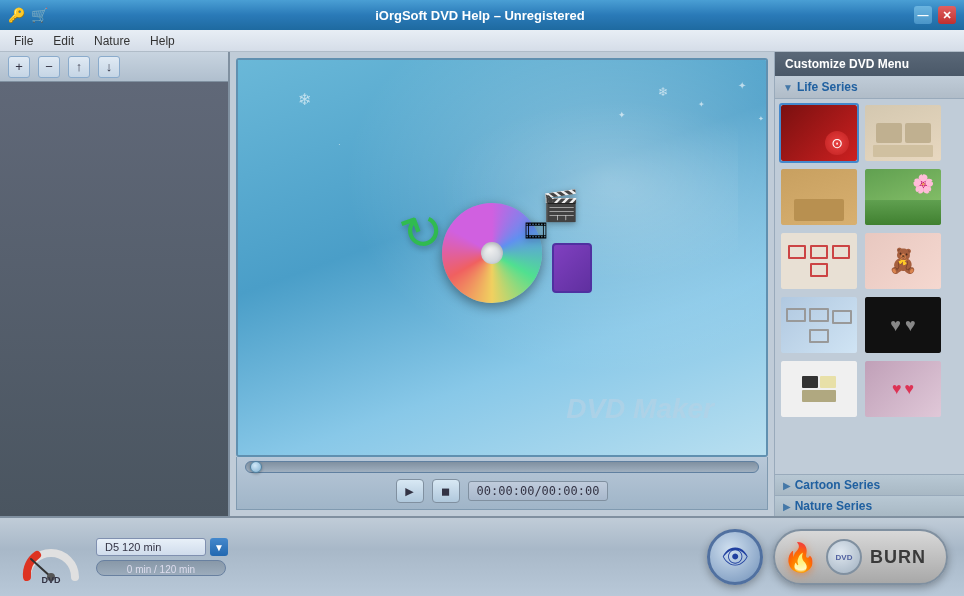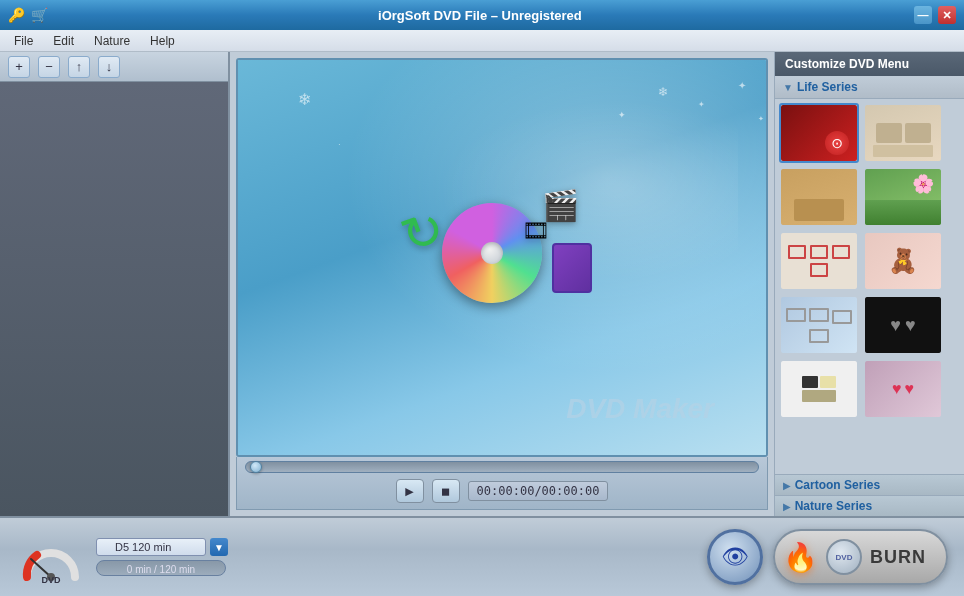--- a/index.html
+++ b/index.html
@@ -427,21 +427,21 @@
     .deco { position: absolute; color: rgba(255,255,255,0.6); font-size: 12px; }
   </style>
 </head>
 <body>
 
 <div id="title-bar">
   <div style="display:flex;gap:6px;align-items:center;">
     <span style="color:#ddeeff;font-size:14px;">🔑</span>
     <span style="color:#ddeeff;font-size:14px;">🛒</span>
   </div>
-  <span id="title-text">iOrgSoft DVD File – Unregistered</span>
+  <span id="title-text">iOrgSoft DVD Help – Unregistered</span>
   <div style="display:flex;gap:3px;">
     <div id="btn-minimize" class="title-btn">—</div>
     <div id="btn-close" class="title-btn">✕</div>
   </div>
 </div>
 
 <div id="menu-bar">
   <span class="menu-item">File</span>
   <span class="menu-item">Edit</span>
   <span class="menu-item">Nature</span>
@@ -632,21 +632,21 @@
 
       <line x1="34" y1="50" x2="14" y2="32" stroke="#333" stroke-width="2" stroke-linecap="round"></line>
 
       <circle cx="34" cy="50" r="4" fill="#555"></circle>
     </svg>
     <span id="gauge-label" style="position:absolute;bottom:2px;left:50%;transform:translateX(-50%);font-size:9px;font-weight:bold;color:#334;">DVD</span>
   </div>
 
   <div id="dvd-type-selector">
     <div class="dvd-select-row">
-      <div id="dvd-type-dropdown" style="background:linear-gradient(to bottom,#e8f0f8,#d0dcec);border:1px solid #8090b0;border-radius:3px;padding:2px 18px;font-size:11px;color:#334;width:110px;">D5 120 min</div>
+      <div id="dvd-type-dropdown" style="background:linear-gradient(to bottom,#e8f0f8,#d0dcec);border:1px solid #8090b0;border-radius:3px;padding:2px 8px;font-size:11px;color:#334;width:110px;">D5 120 min</div>
       <div class="dropdown-arrow">▼</div>
     </div>
     <div id="dvd-progress-bar">
       <span id="dvd-progress-text">0 min / 120 min</span>
     </div>
   </div>
 
   <div class="flex-spacer"></div>
 
   <div id="preview-btn">

